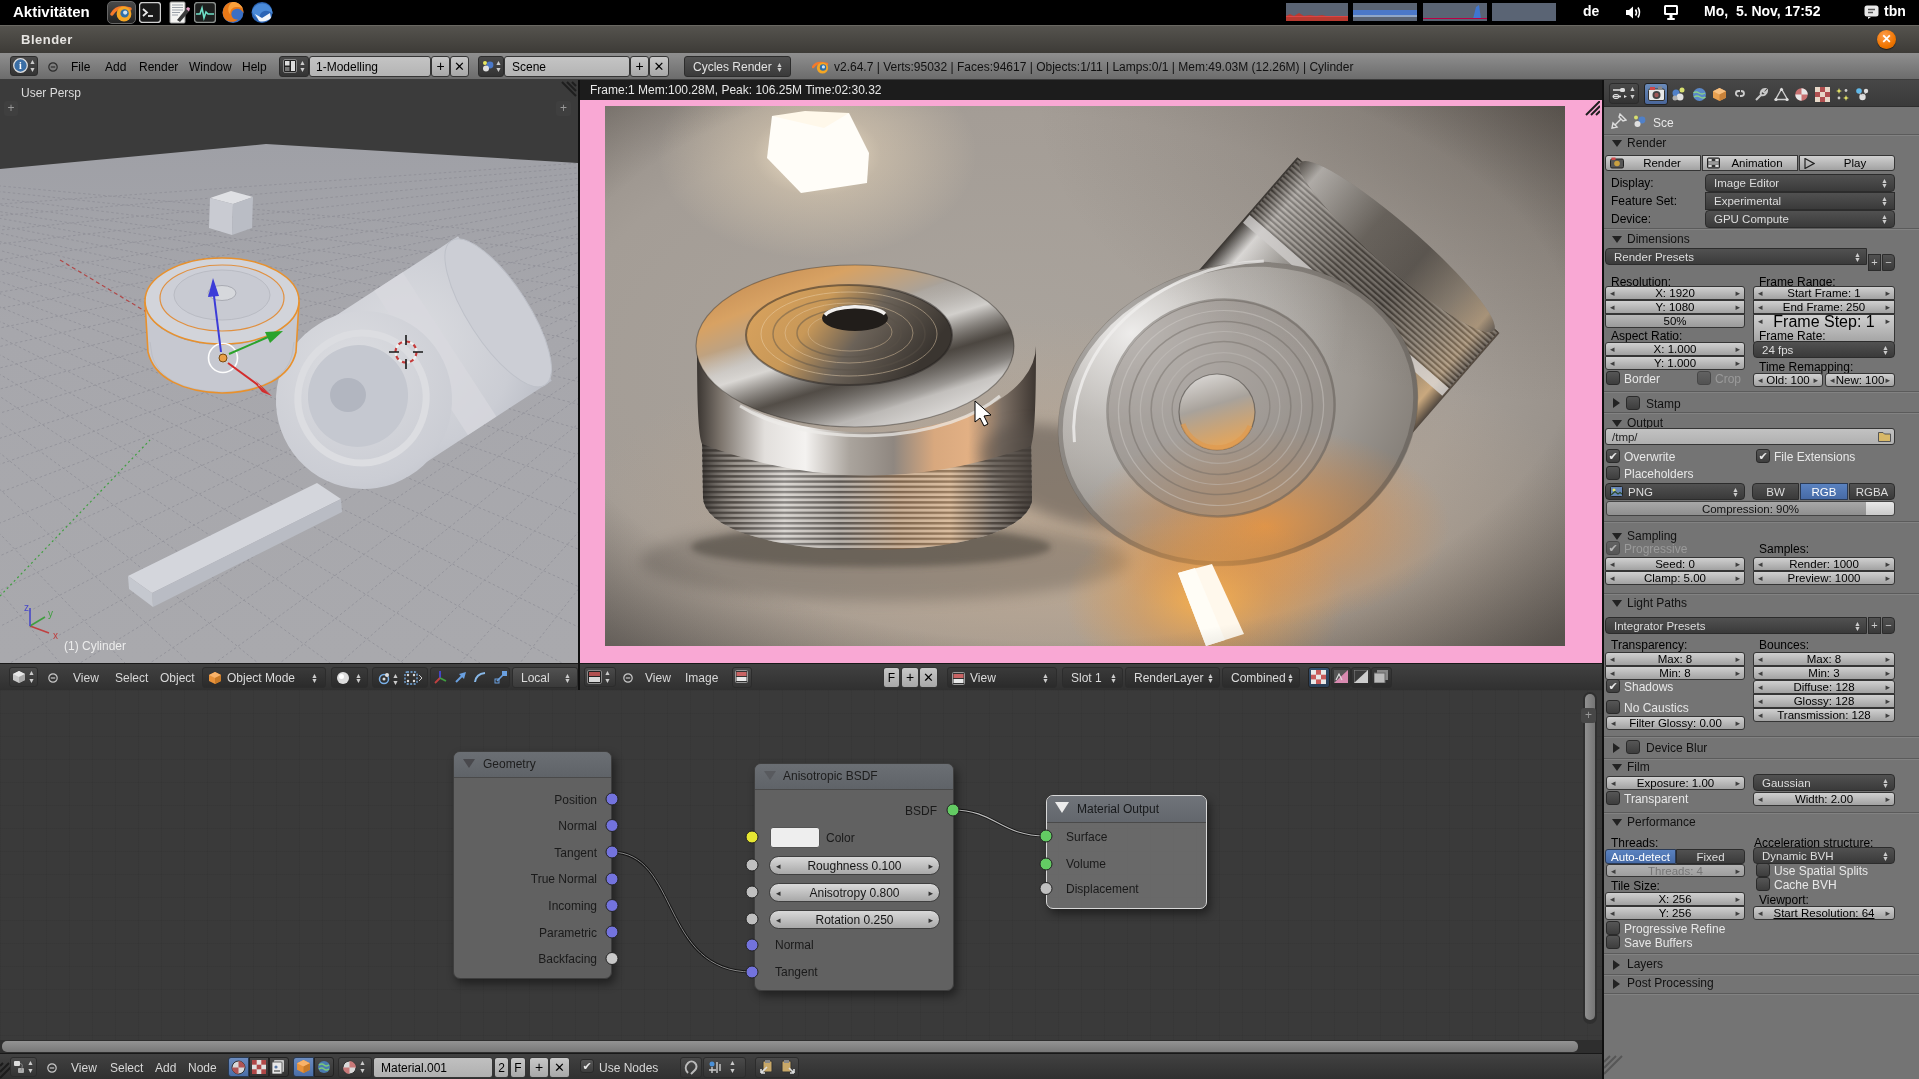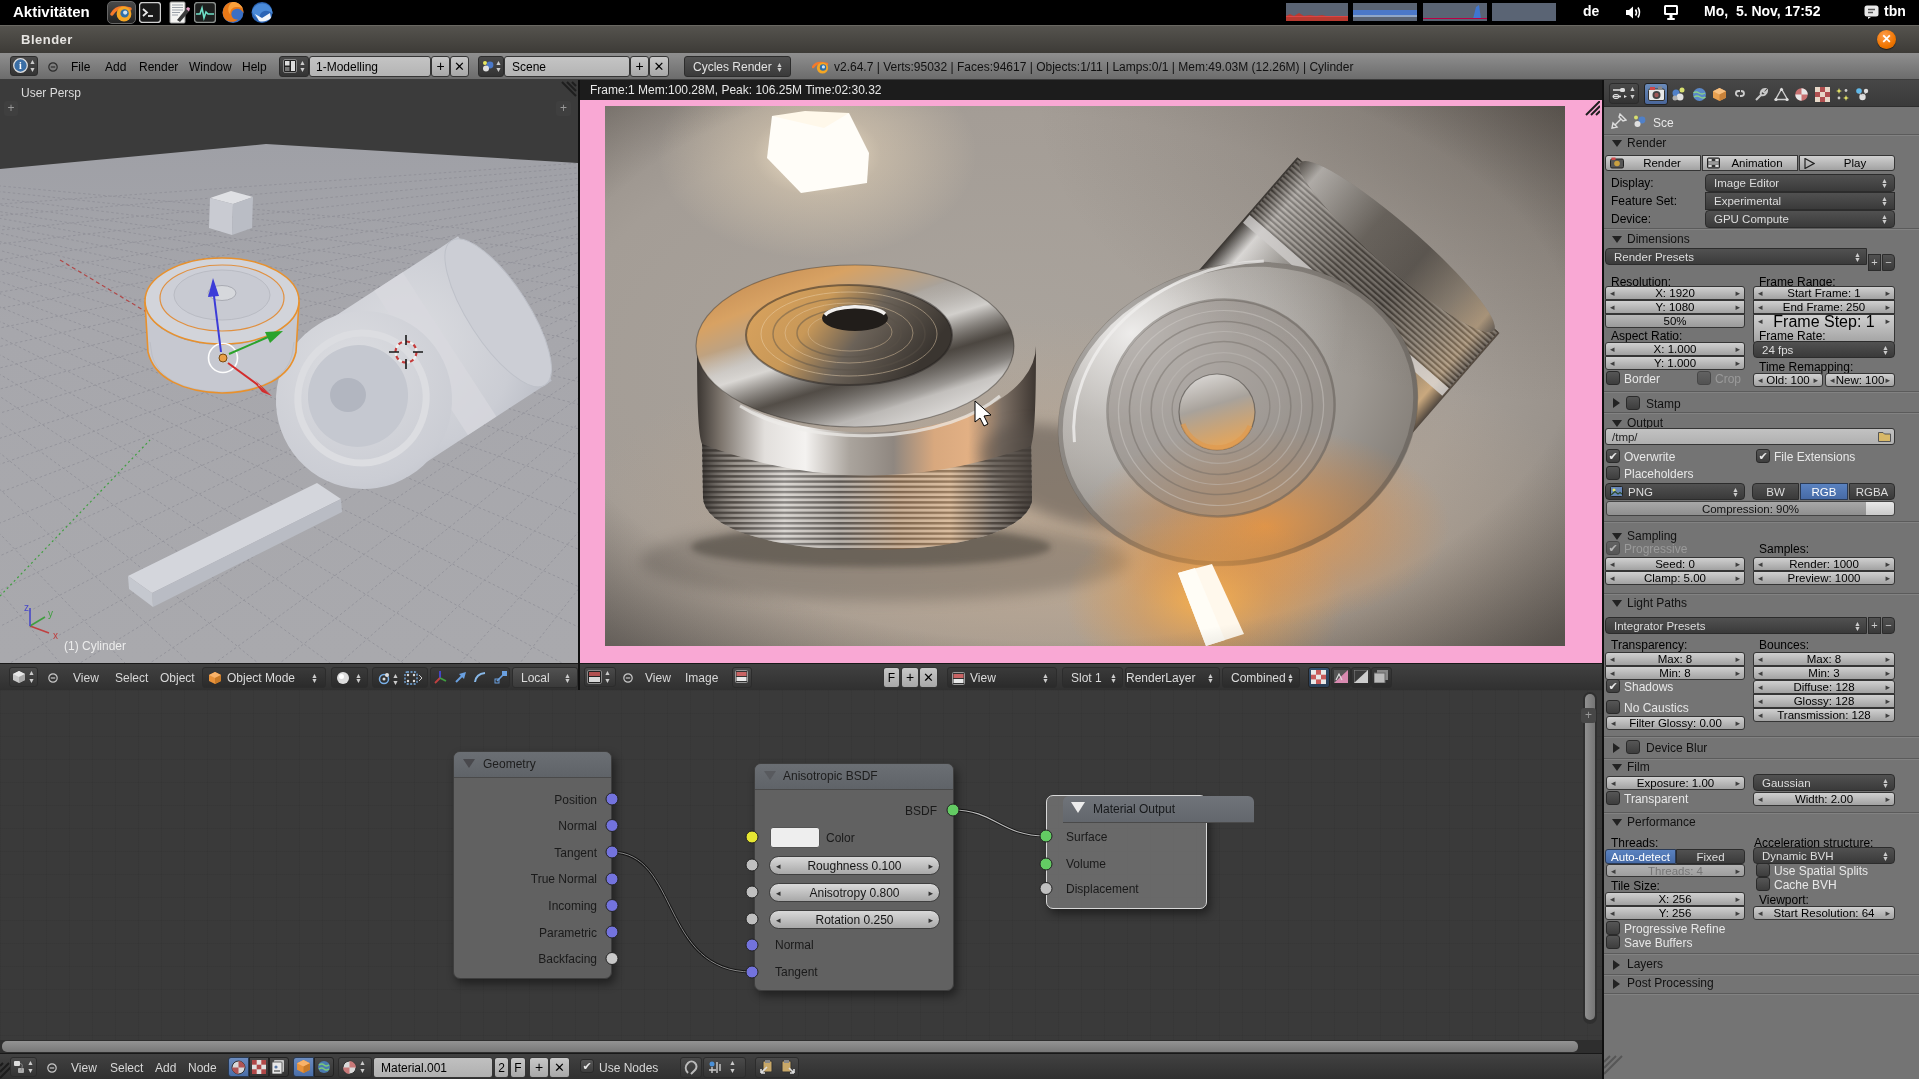--- a/index.html
+++ b/index.html
@@ -631,21 +631,21 @@
     <div class="dbtn" style="left:367px;top:3px;width:110px;height:21px;background:linear-gradient(#3a3a3a,#2b2b2b);">
       <svg class="abs" style="left:4px;top:4px" width="13" height="13" viewBox="0 0 13 13">
           <rect x="0.5" y="0.5" width="12" height="12" rx="1" fill="#333" stroke="#999"></rect>
           <rect x="1.5" y="2" width="10" height="4" fill="#c86464"></rect>
           <rect x="1.5" y="7" width="10" height="4" fill="#e8e8e8"></rect>
         </svg>
       <span style="margin-left:22px;line-height:20px;color:#dcdcdc;">View</span>
       <div class="darr" style="right:7px;">▲<br>▼</div></div>
     <div class="dbtn" style="left:482px;top:3px;width:61px;height:21px;background:linear-gradient(#3a3a3a,#2b2b2b);"><span style="margin-left:8px;line-height:20px;color:#dcdcdc;">Slot 1</span>
       <div class="darr" style="right:5px;">▲<br>▼</div></div>
-    <div class="dbtn" style="left:545px;top:3px;width:95px;height:21px;background:linear-gradient(#3a3a3a,#2b2b2b);"><span style="line-height:20px;color:#dcdcdc;">RenderLayer</span>
+    <div class="dbtn" style="left:545px;top:3px;width:95px;height:21px;background:linear-gradient(#3a3a3a,#2b2b2b);"><span style="margin-left:8px;line-height:20px;color:#dcdcdc;">RenderLayer</span>
       <div class="darr" style="right:5px;">▲<br>▼</div></div>
     <div class="dbtn" style="left:642px;top:3px;width:78px;height:21px;background:linear-gradient(#3a3a3a,#2b2b2b);"><span style="margin-left:8px;line-height:20px;color:#dcdcdc;">Combined</span>
       <div class="darr" style="right:5px;">▲<br>▼</div></div>
     <div class="dbtn" style="left:728px;top:3px;width:22px;height:21px;background:linear-gradient(#35506e,#2a3e56);border-color:#222;"></div>
     <svg class="abs" style="left:731px;top:6px" width="15" height="14" viewBox="0 0 15 14">
         <rect width="15" height="14" fill="#c85a5a"></rect>
         <rect x="0" y="0" width="5" height="4.7" fill="#e8e8e8"></rect>
         <rect x="10" y="0" width="5" height="4.7" fill="#e8e8e8"></rect>
         <rect x="5" y="4.7" width="5" height="4.7" fill="#e8e8e8"></rect>
         <rect x="0" y="9.4" width="5" height="4.6" fill="#e8e8e8"></rect>
@@ -723,21 +723,21 @@
       <circle cx="13" cy="13" r="6" fill="#e7e732"></circle>
           <circle cx="13" cy="41" r="6" fill="#bfbfbf"></circle>
           <circle cx="13" cy="68" r="6" fill="#bfbfbf"></circle>
           <circle cx="13" cy="95" r="6" fill="#bfbfbf"></circle>
           <circle cx="13" cy="121" r="6" fill="#7373dd"></circle>
           <circle cx="13" cy="148" r="6" fill="#7373dd"></circle>
       </g>
     </svg>
 
     <div class="abs" style="left:1046px;top:105px;width:161px;height:114px;background:rgba(106,106,106,0.97);border:1px solid #d8d8d8;border-radius:7px;box-shadow:3px 5px 10px rgba(0,0,0,0.45);">
-      <div class="abs" style="left:16px;top:0;width:191px;height:27px;background:linear-gradient(#70747a,#63676d);border-radius:6px 6px 0 0;border-bottom:1px solid #4a4a4a;">
+      <div class="abs" style="left:0;top:0;width:159px;height:27px;background:linear-gradient(#70747a,#63676d);border-radius:6px 6px 0 0;border-bottom:1px solid #4a4a4a;">
         <span style="position:absolute;left:8px;top:6px;width:0;height:0;border-left:7px solid transparent;border-right:7px solid transparent;border-top:11px solid #ececec;"></span>
         <span style="position:absolute;left:30px;top:6px;font-size:12px;color:#17191b;">Material Output</span>
       </div>
       <div class="abs" style="left:19px;top:34px;font-size:12px;color:#1a1a1a;">Surface</div>
       <div class="abs" style="left:19px;top:61px;font-size:12px;color:#1a1a1a;">Volume</div>
       <div class="abs" style="left:19px;top:86px;font-size:12px;color:#1a1a1a;">Displacement</div>
     </div>
     <svg class="abs" style="left:1033px;top:133px;" width="26" height="80">
       <g stroke="#222" stroke-width="1">
       <circle cx="13" cy="13" r="6" fill="#63cb63"></circle>
@@ -1081,21 +1081,21 @@
     <div class="lbtn num" style="left:2px;top:784px;width:139px;height:13px;font-size:11.5px;line-height:12px;color:#777;background:linear-gradient(#b2b2b2,#9e9e9e);">Threads: 4</div>
     <div class="dbtn" style="left:149px;top:767px;width:142px;height:17px;border-radius:4px;"><span style="margin-left:8px;line-height:16px;font-size:11.5px;">Dynamic BVH</span><div class="darr" style="right:5px;">▲<br>▼</div></div>
     <div class="chk" style="left:152px;top:783px;"></div>
     <div class="wlabel" style="left:170px;top:784px;">Use Spatial Splits</div>
     <div class="plabel" style="left:7px;top:799px;">Tile Size:</div>
     <div class="chk" style="left:152px;top:797px;"></div>
     <div class="wlabel" style="left:170px;top:798px;">Cache BVH</div>
     <div class="lbtn num" style="left:1px;top:812px;width:140px;height:14px;border-radius:3px 3px 0 0;font-size:11.5px;line-height:13px;">X: 256</div>
     <div class="lbtn num" style="left:1px;top:826px;width:140px;height:14px;border-radius:0 0 3px 3px;font-size:11.5px;line-height:13px;">Y: 256</div>
     <div class="plabel" style="left:155px;top:813px;">Viewport:</div>
-    <div class="lbtn num" style="left:149px;top:826px;width:142px;height:14px;font-size:11.5px;line-height:13px;">Start Resolution: 64</div>
+    <div class="lbtn num" style="left:149px;top:826px;width:142px;height:14px;font-size:11.5px;line-height:13px;text-decoration:underline;">Start Resolution: 64</div>
     <div class="chk" style="left:2px;top:841px;"></div>
     <div class="wlabel" style="left:20px;top:842px;">Progressive Refine</div>
     <div class="chk" style="left:2px;top:855px;"></div>
     <div class="wlabel" style="left:20px;top:856px;">Save Buffers</div>
     <div class="sep" style="top:873px;"></div>
 
     <div class="abs" style="left:9px;top:880px;width:0;height:0;border-top:5px solid transparent;border-bottom:5px solid transparent;border-left:7px solid #222;"></div>
     <div class="sechdr" style="left:23px;top:877px;">Layers</div>
     <div class="sep" style="top:894px;"></div>
     <div class="abs" style="left:9px;top:899px;width:0;height:0;border-top:5px solid transparent;border-bottom:5px solid transparent;border-left:7px solid #222;"></div>

